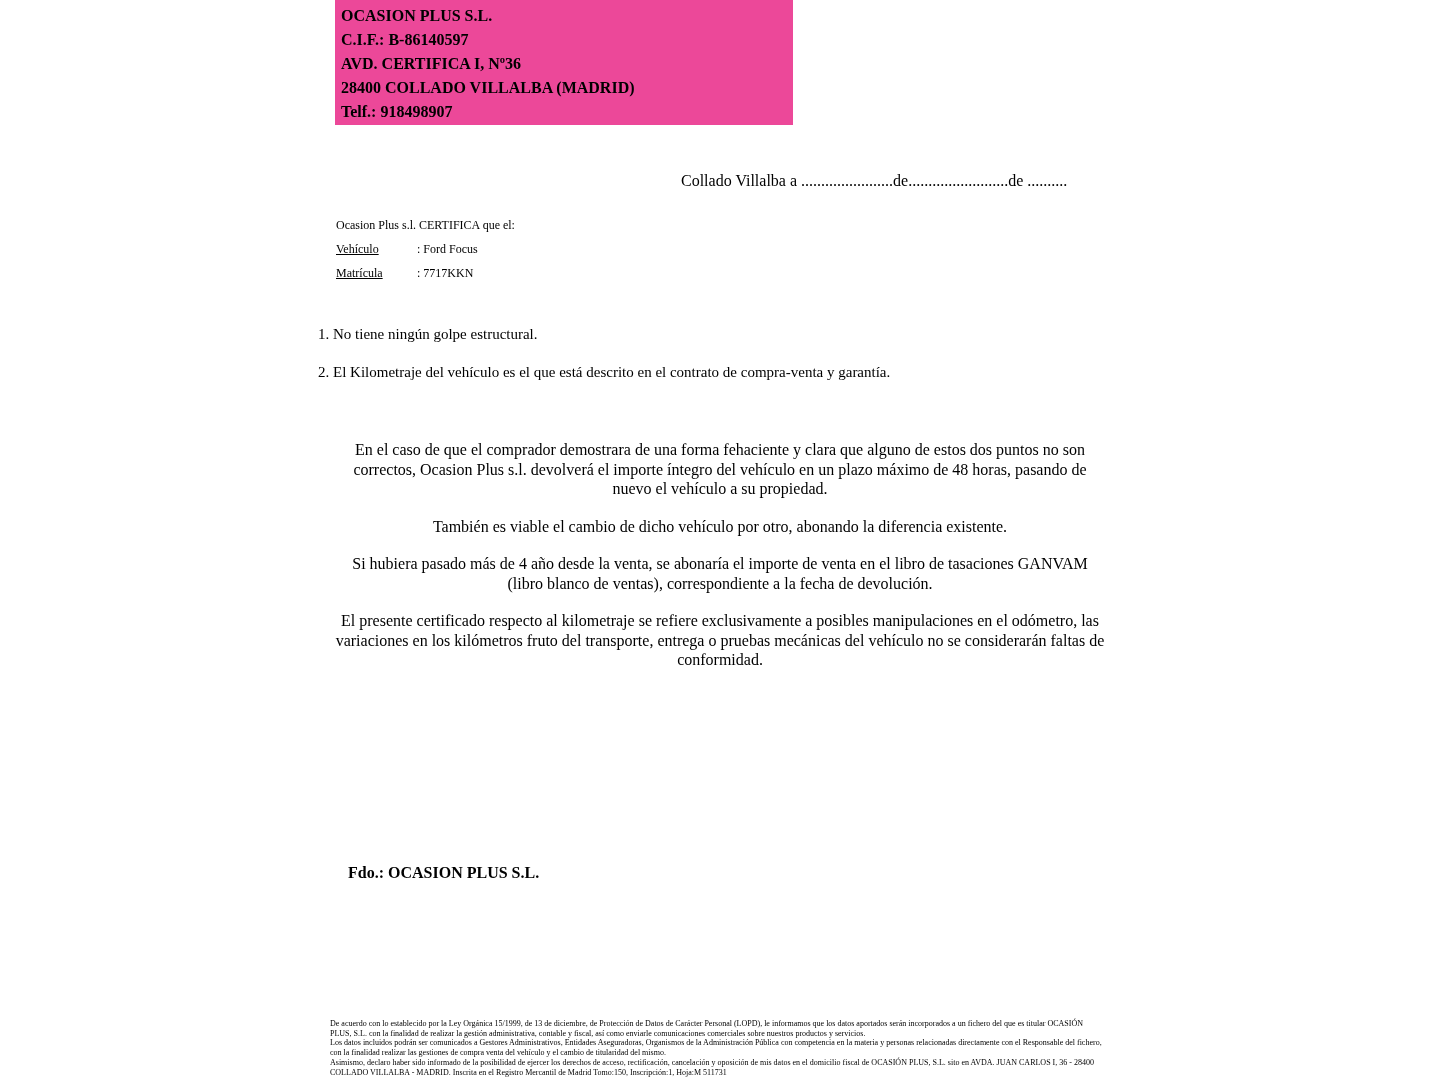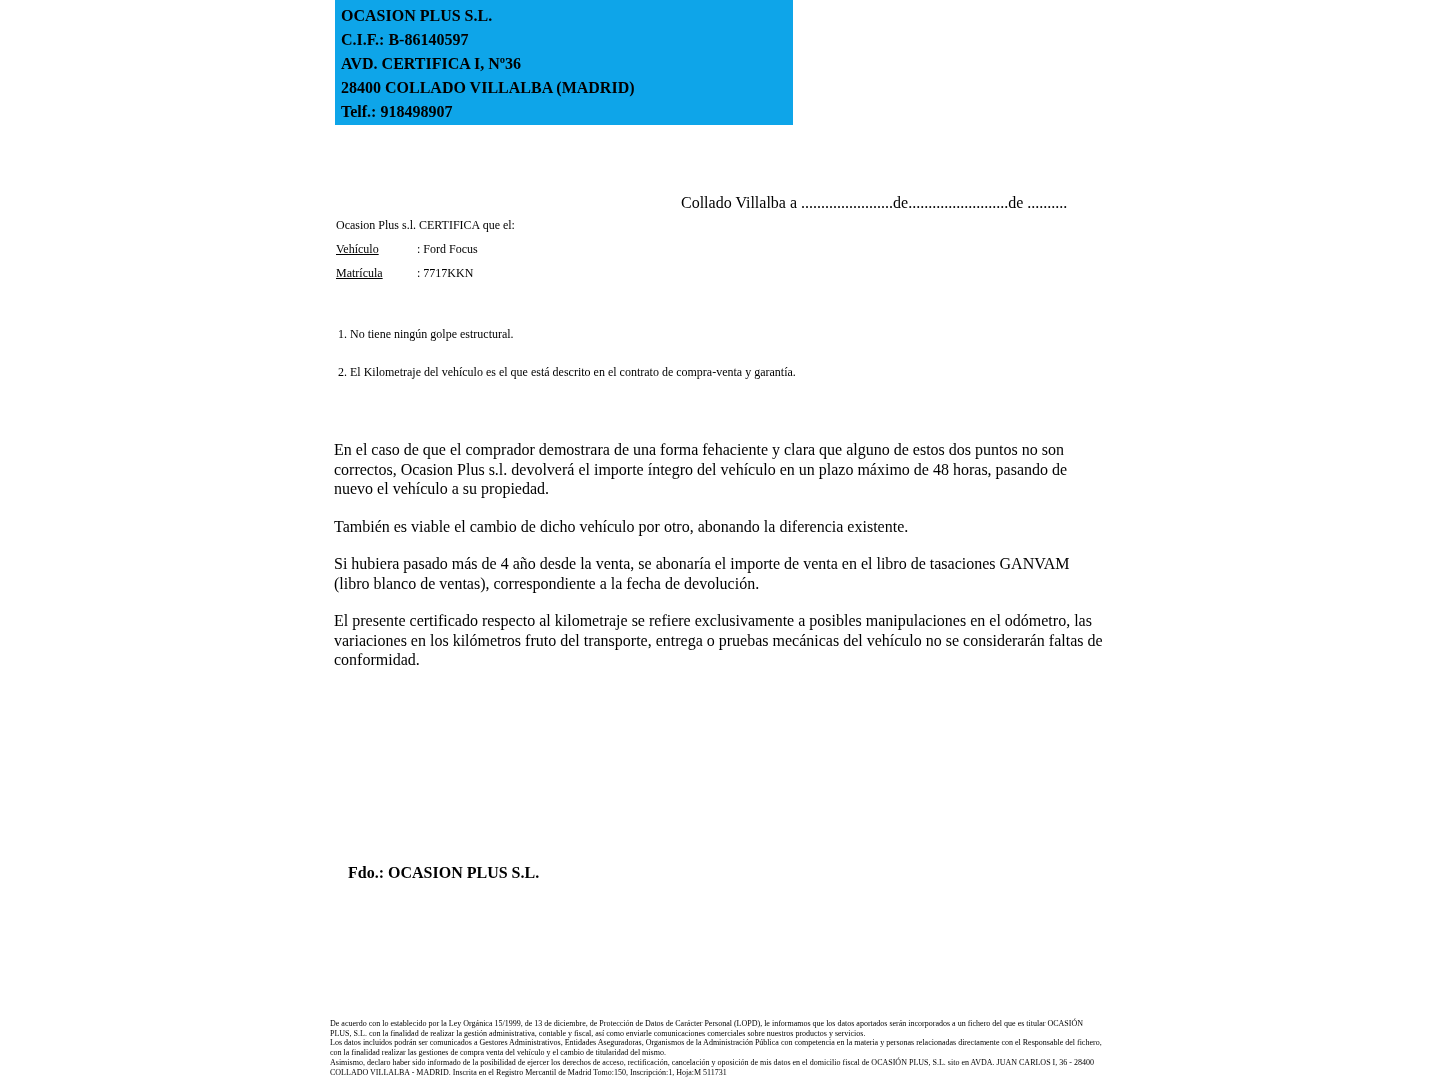--- a/index.html
+++ b/index.html
@@ -28,55 +28,55 @@
     font-weight: bold;
     line-height: 24px;
   }
   .date-line {
     position: absolute;
     left: 681px;
     top: 172px;
     font-size: 16px;
     line-height: 18px;
     white-space: nowrap;
-    margin-top: 22px;
   }
   .certify-block {
     position: absolute;
     left: 336px;
     top: 213px;
     font-size: 12px;
     line-height: 24px;
   }
   .cert-label {
     display: inline-block;
     width: 81px;
   }
   .cert-label .u {
     text-decoration: underline;
   }
   .point {
     position: absolute;
-    left: 338px;
+    left: 318px;
     width: 772px;
-    font-size: 12px;
+    font-size: 15px;
     line-height: 19px;
   }
   .point-1 { top: 325px; }
   .point-2 { top: 363px; }
   .paragraphs {
     position: absolute;
     left: 334px;
     top: 440px;
     width: 772px;
     font-size: 16px;
     line-height: 19.5px;
   }
   .paragraphs p {
     margin: 0 0 18px 0;
+    text-align: center;
   }
   .signature {
     position: absolute;
     left: 348px;
     top: 863px;
     font-size: 16px;
     line-height: 19px;
     font-weight: bold;
   }
   .footer {
@@ -89,21 +89,21 @@
   }
   .footer p {
     margin: 0;
   }
 </style>
 </head>
 <body>
 
 <div class="page">
 
-  <div class="company-box" style="background: #0ea5e9;">
+  <div class="company-box" style="background: #ec4899;">
     <div>OCASION PLUS S.L.</div>
     <div>C.I.F.: B-86140597</div>
     <div>AVD. CERTIFICA I, Nº36</div>
     <div>28400 COLLADO VILLALBA (MADRID)</div>
     <div>Telf.: 918498907</div>
   </div>
 
   <div class="date-line">Collado Villalba a .......................de.........................de ..........</div>
 
   <div class="certify-block">

